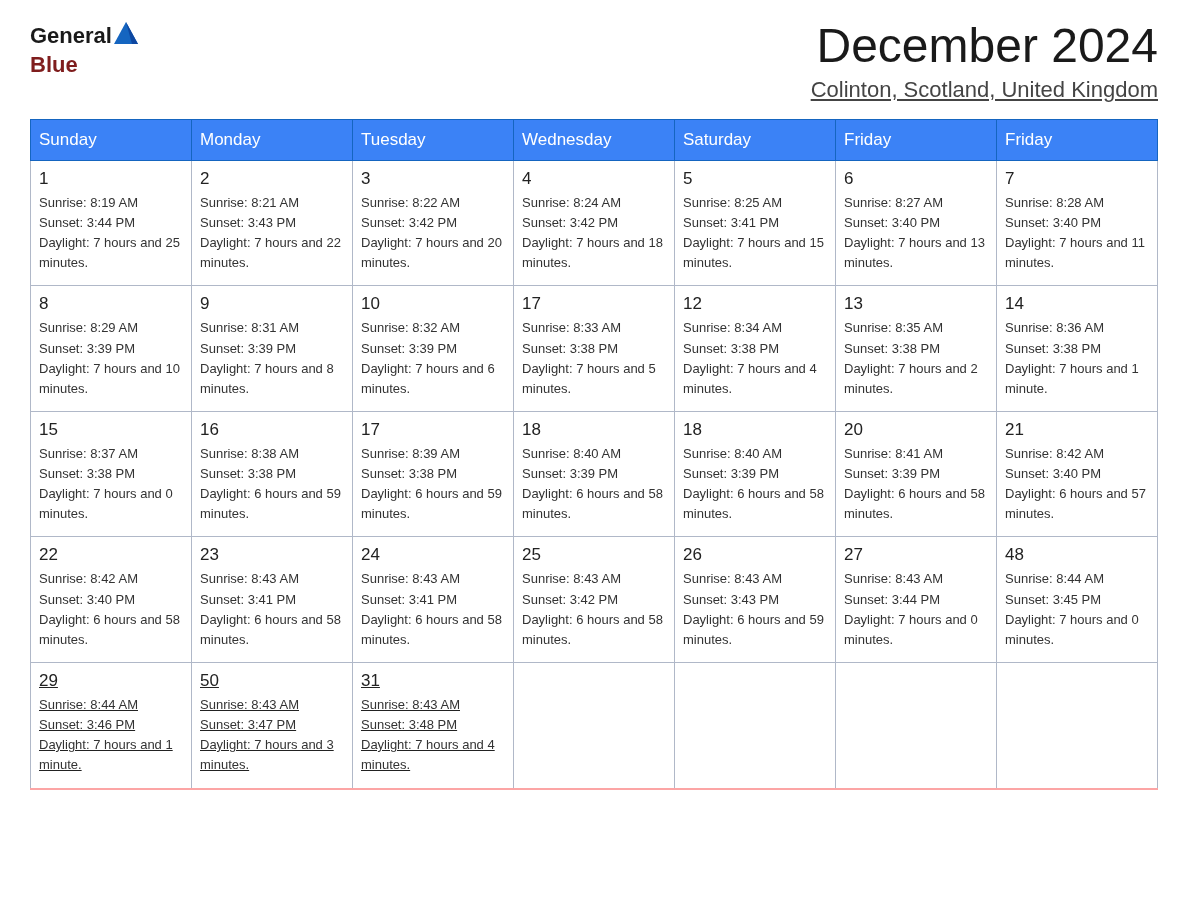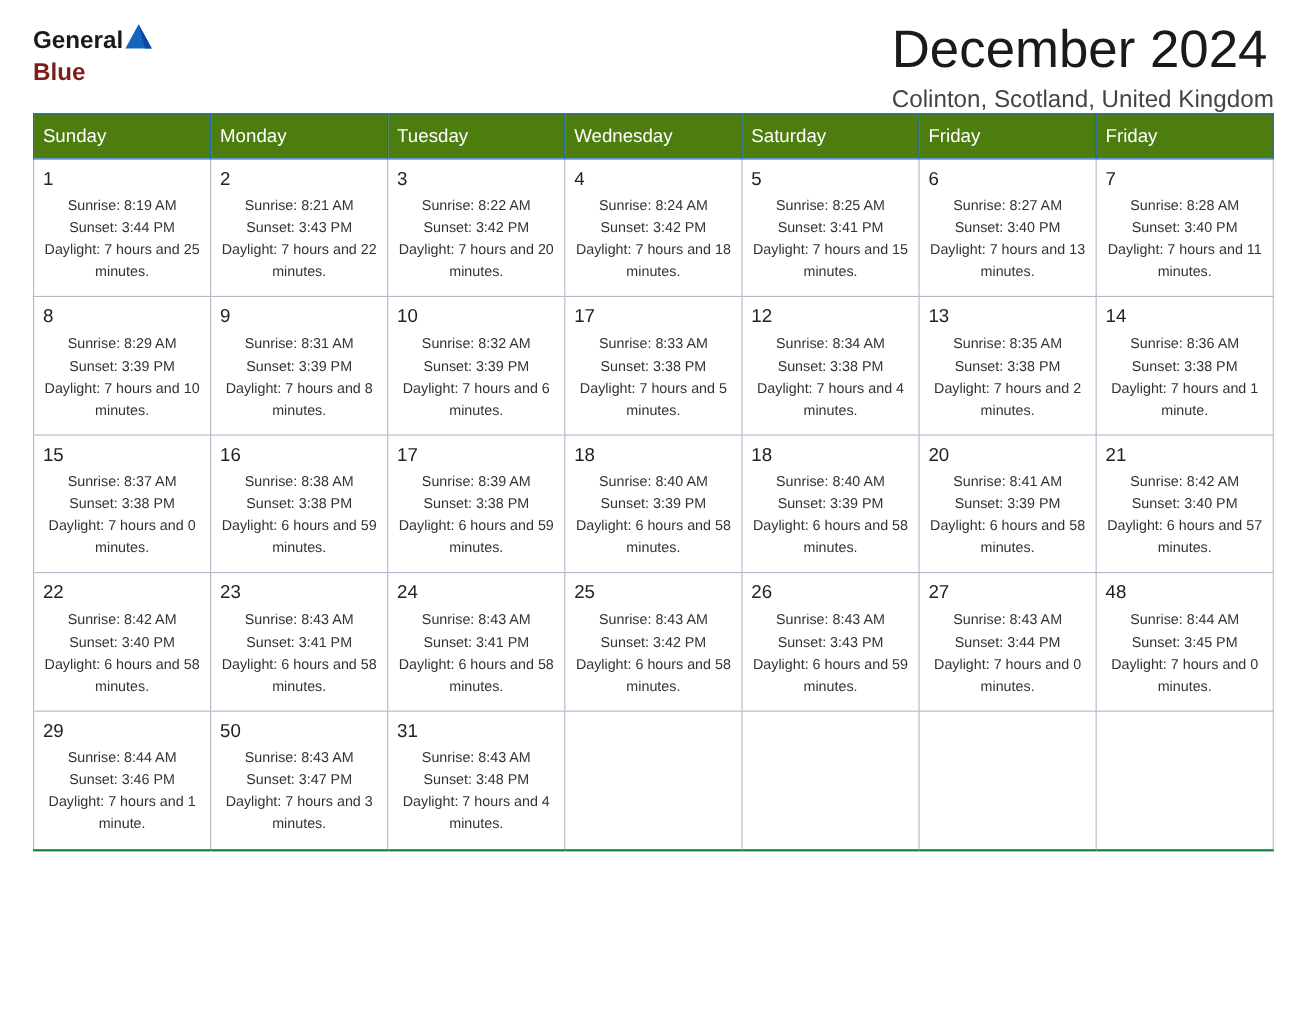--- a/index.html
+++ b/index.html
@@ -7,20 +7,21 @@
       font-family: Arial, sans-serif;
       background: #fff;
       width: 1188px;
       min-height: 918px;
       padding: 20px 30px;
     }
     .header-area {
       display: flex;
       justify-content: space-between;
       align-items: flex-start;
+      margin-bottom: 16px;
     }
     .logo-text-general {
       font-size: 22px;
       font-weight: bold;
       color: #1a1a1a;
     }
     .logo-text-blue {
       font-size: 22px;
       font-weight: bold;
       color: #7f1d1d;
@@ -28,39 +29,41 @@
     .logo-wrapper {
       display: flex;
       flex-direction: column;
       align-items: flex-start;
     }
     .logo-row {
       display: flex;
       align-items: center;
     }
     .title-area {
+      text-align: right;
     }
     .calendar-title {
       font-size: 48px;
       font-weight: normal;
       color: #1a1a1a;
       line-height: 1.1;
     }
     .calendar-subtitle {
       font-size: 22px;
       color: #444;
       margin-top: 4px;
+      text-decoration: underline;
     }
     table {
       width: 100%;
       border-collapse: collapse;
       table-layout: fixed;
     }
     thead th {
-      background-color: #4d7c0f;
+      background-color: #3b82f6;
       color: #fff;
       font-size: 17px;
       font-weight: normal;
       padding: 10px 8px;
       text-align: left;
       border: 1px solid #1565c0;
     }
     tbody td {
       vertical-align: top;
       padding: 8px 8px 12px 8px;
@@ -74,27 +77,27 @@
       font-size: 17px;
       font-weight: normal;
       color: #222;
       display: block;
       margin-bottom: 4px;
     }
     .day-info {
       font-size: 13px;
       color: #333;
       line-height: 1.55;
-      text-align: center;
     }
     tbody tr td:first-child {
       border-left: 1px solid #b0b8c8;
     }
     tbody tr:last-child td {
-      border-bottom: 2px solid #15803d;
+      border-bottom: 2px solid #fca5a5;
+      text-decoration: underline;
     }
     thead tr th:first-child {
       border-left: 1px solid #1565c0;
     }
     .empty-cell {
       background: #fff;
     }
     .logo-icon-wrap {
       position: relative;
       display: inline-block;

